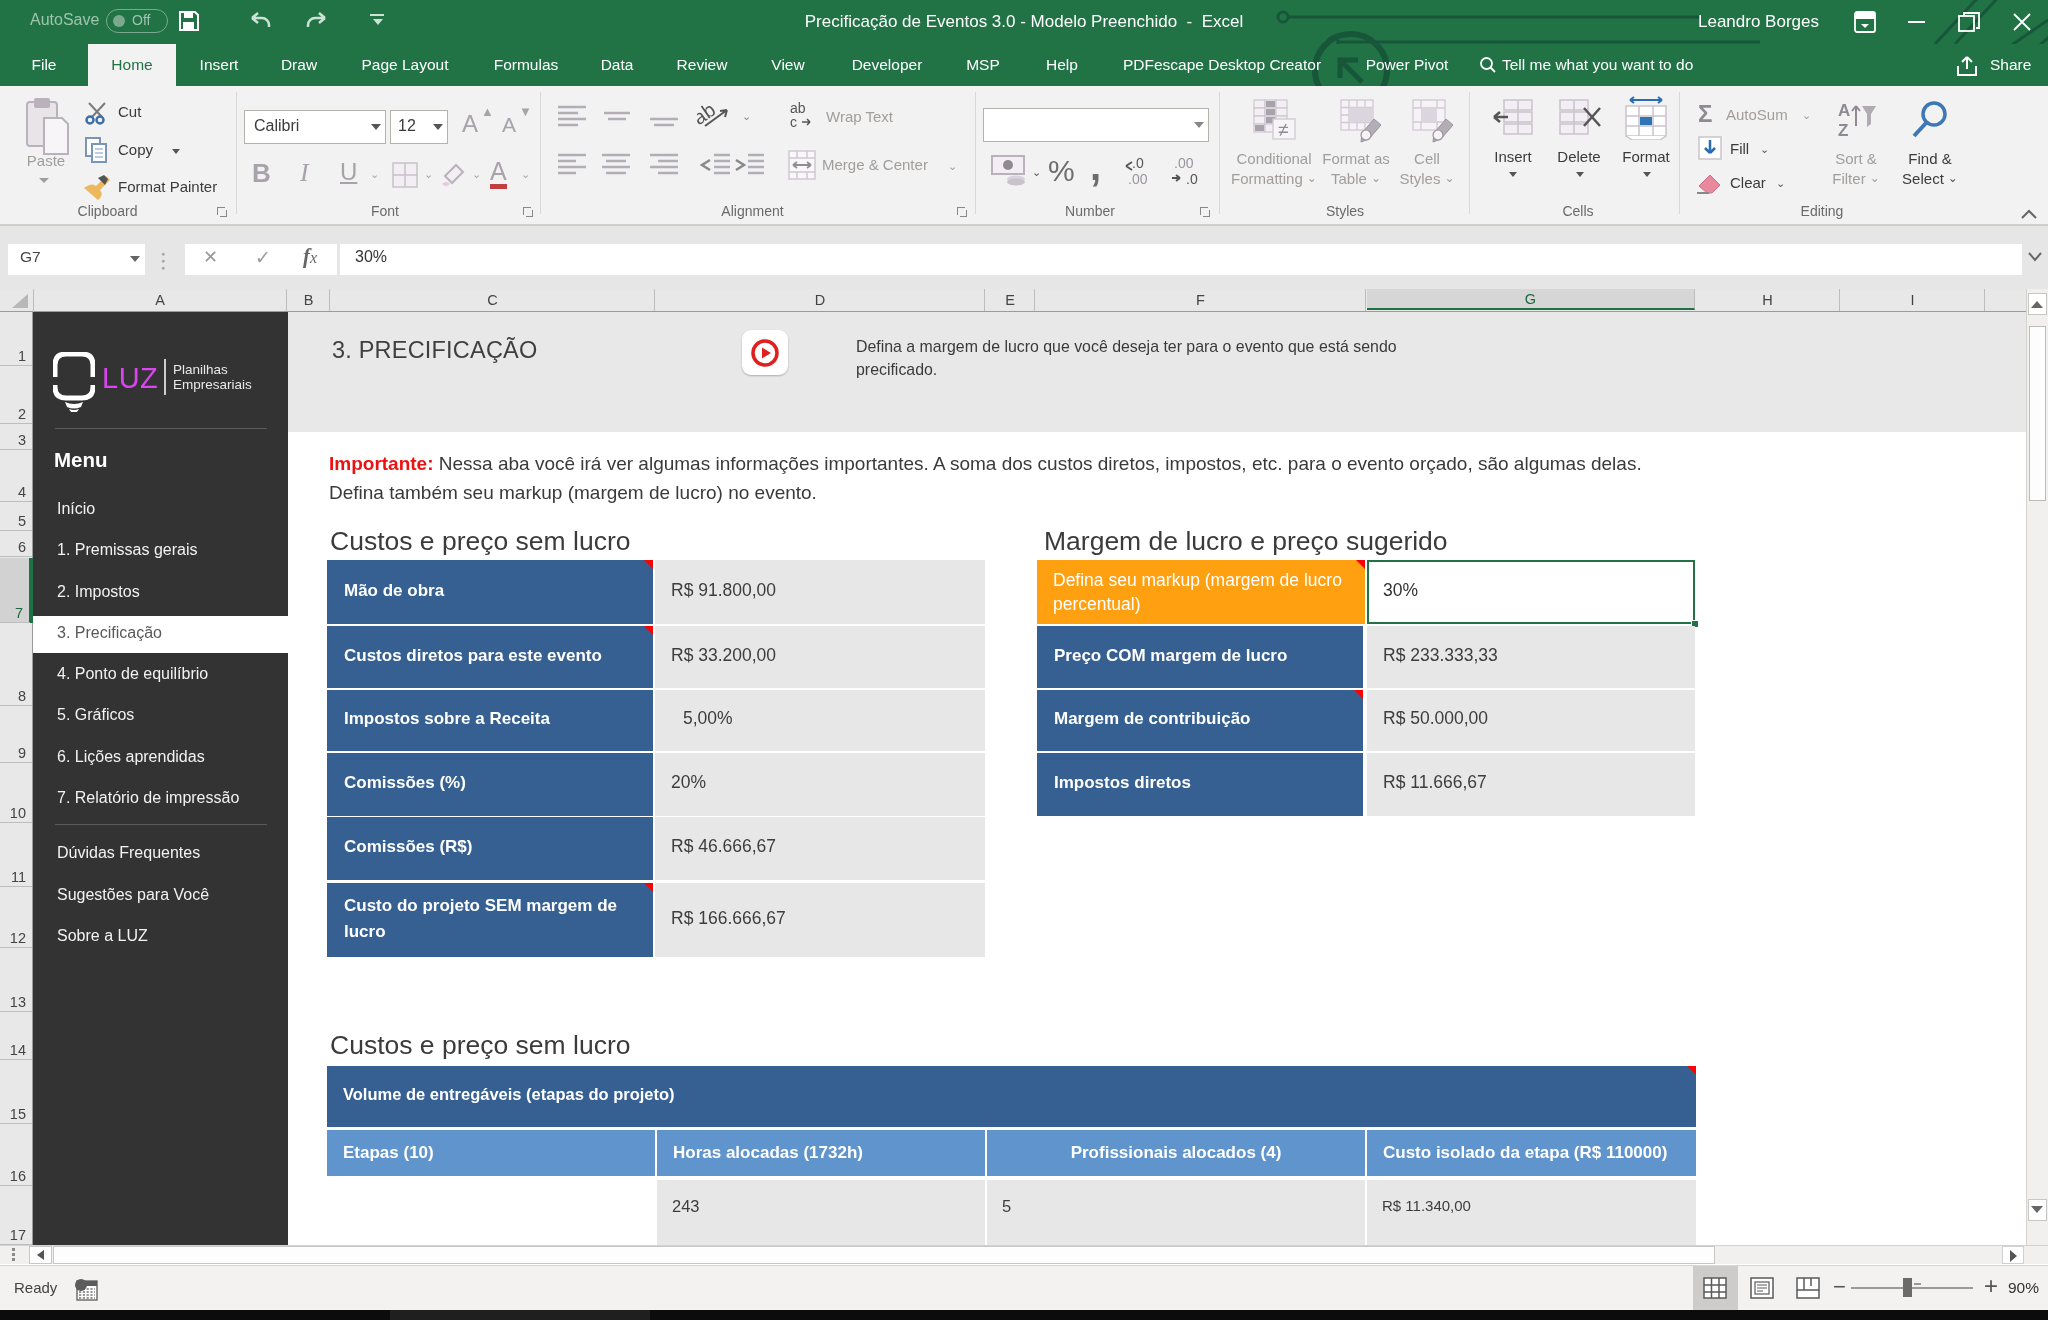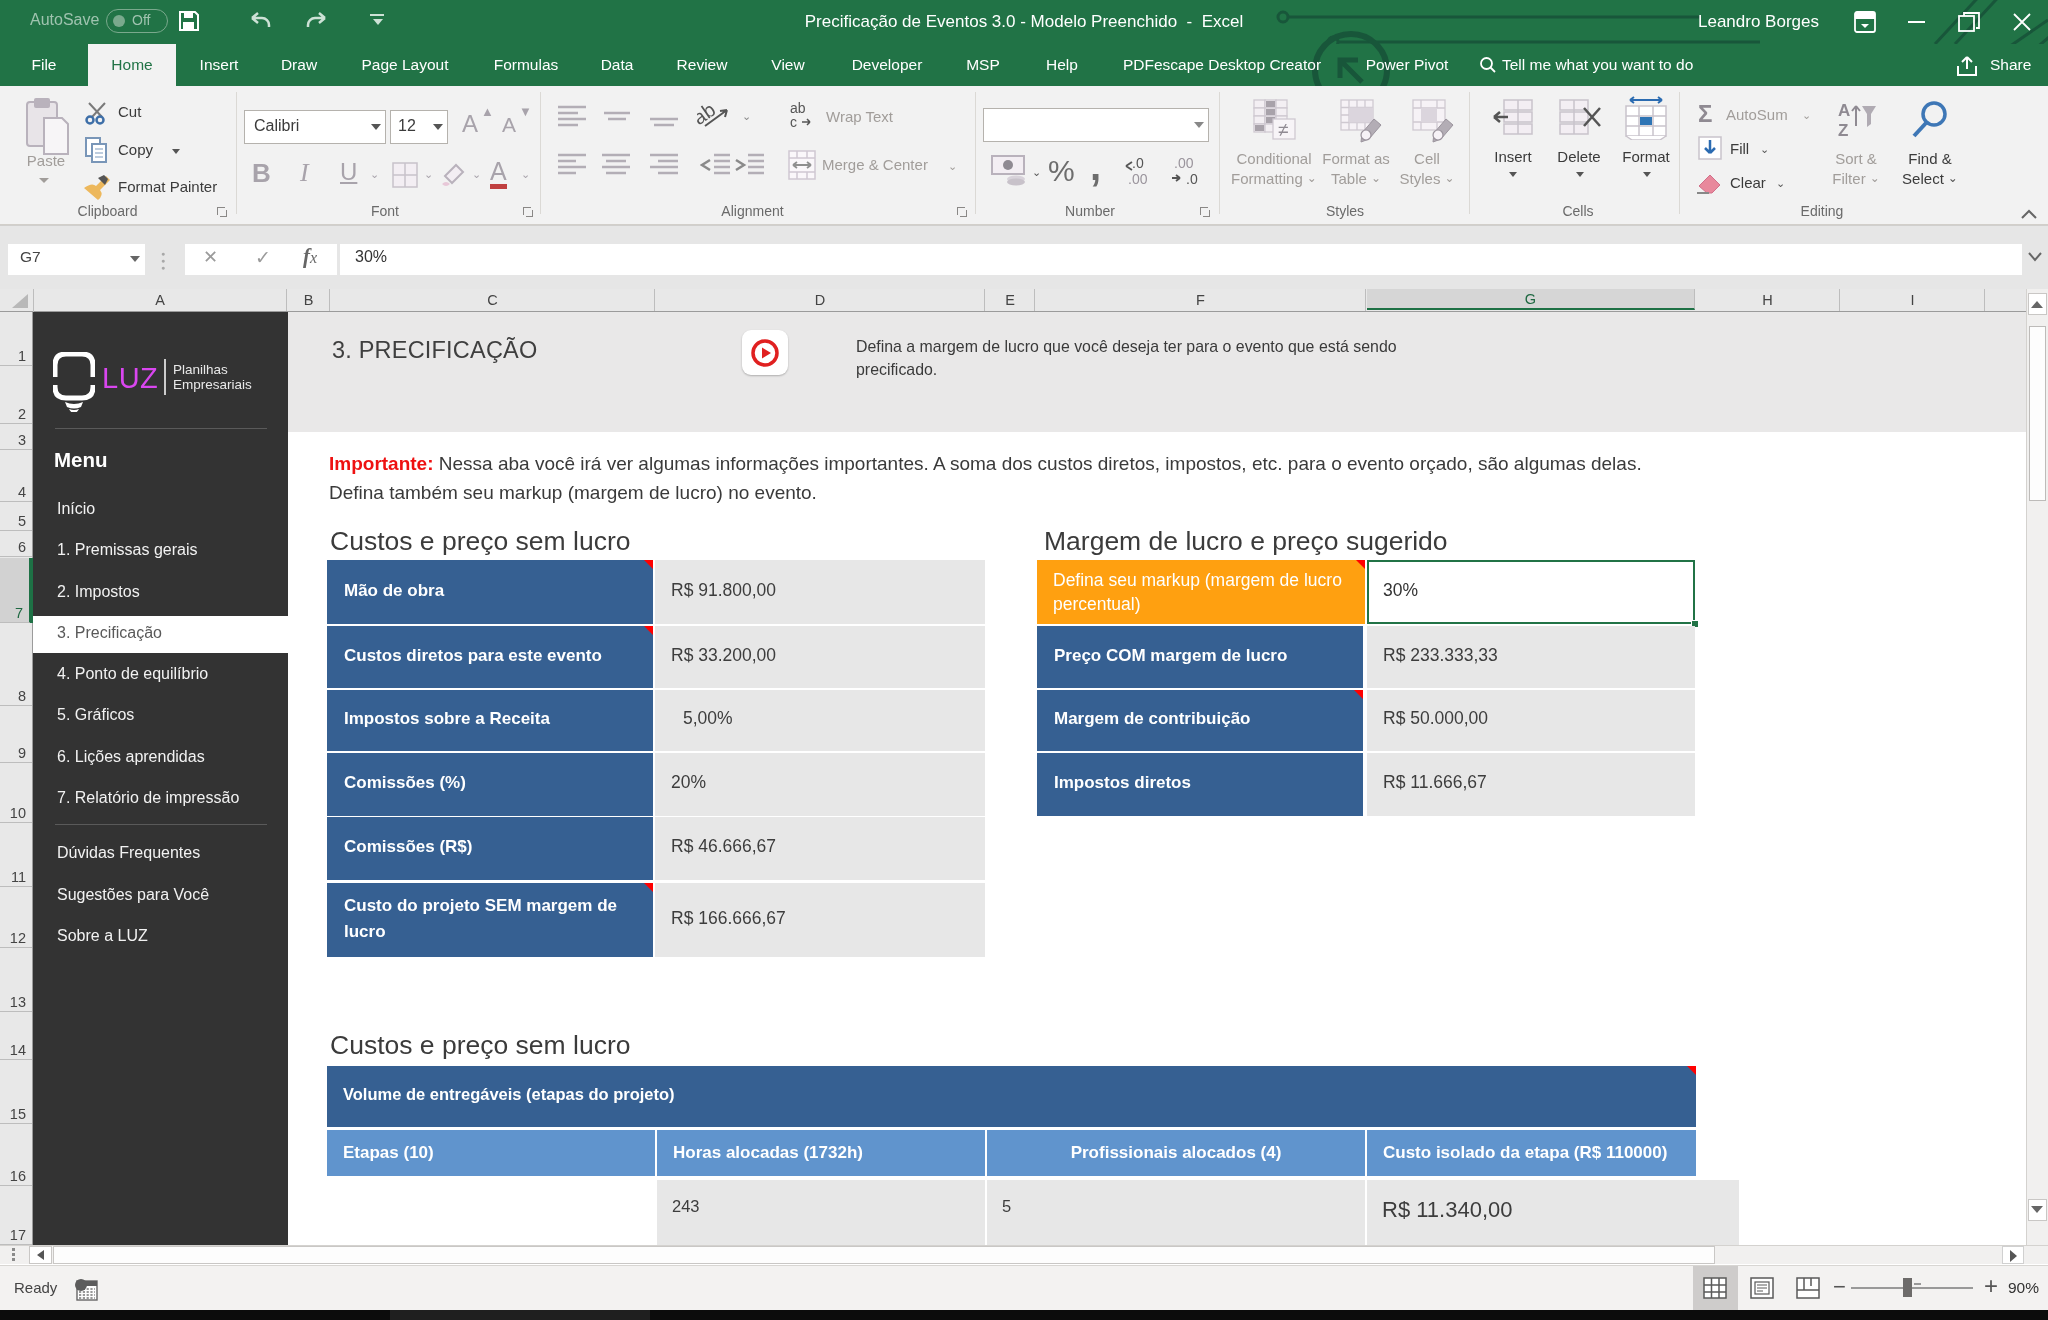--- a/index.html
+++ b/index.html
@@ -558,21 +558,21 @@
 <div class="mbluecell" style="left:987px;top:818px;width:378px;height:46px;text-align:center;line-height:46px;">Profissionais alocados (4)</div>
 <div class="mbluecell" style="left:1367px;top:818px;width:329px;height:46px;">
         <span class="abs" style="left:16px;top:13px;">Custo isolado da etapa (R$ 110000)</span>
       </div>
 <div class="graycell" style="left:657px;top:868px;width:328px;height:65px;font-size:16.5px;">
         <span class="abs" style="left:15px;top:17px;">243</span>
       </div>
 <div class="graycell" style="left:987px;top:868px;width:378px;height:65px;font-size:16.5px;">
         <span class="abs" style="left:15px;top:17px;">5</span>
       </div>
-<div class="graycell" style="left:1367px;top:868px;width:372px;height:65px;font-size:22px;">
+<div class="graycell" style="left:1367px;top:868px;width:329px;height:65px;font-size:15px;">
         <span class="abs" style="left:15px;top:17px;">R$ 11.340,00</span>
       </div>
 </div>
 
 <div id="vscroll">
 <div class="abs" style="left:1px;top:4px;width:19px;height:22px;background:#fff;border:1px solid #c9c7c5;"></div>
 <span class="abs" style="left:4px;top:12px;width:0;height:0;border-left:6px solid transparent;border-right:6px solid transparent;border-bottom:7px solid #666;"></span>
 <div class="abs" style="left:2px;top:37px;width:17px;height:175px;background:#fdfdfd;border:1px solid #bdbbb9;"></div>
 <div class="abs" style="left:1px;top:910px;width:19px;height:22px;background:#fff;border:1px solid #c9c7c5;"></div>
 <span class="abs" style="left:4px;top:917px;width:0;height:0;border-left:6px solid transparent;border-right:6px solid transparent;border-top:7px solid #666;"></span>

